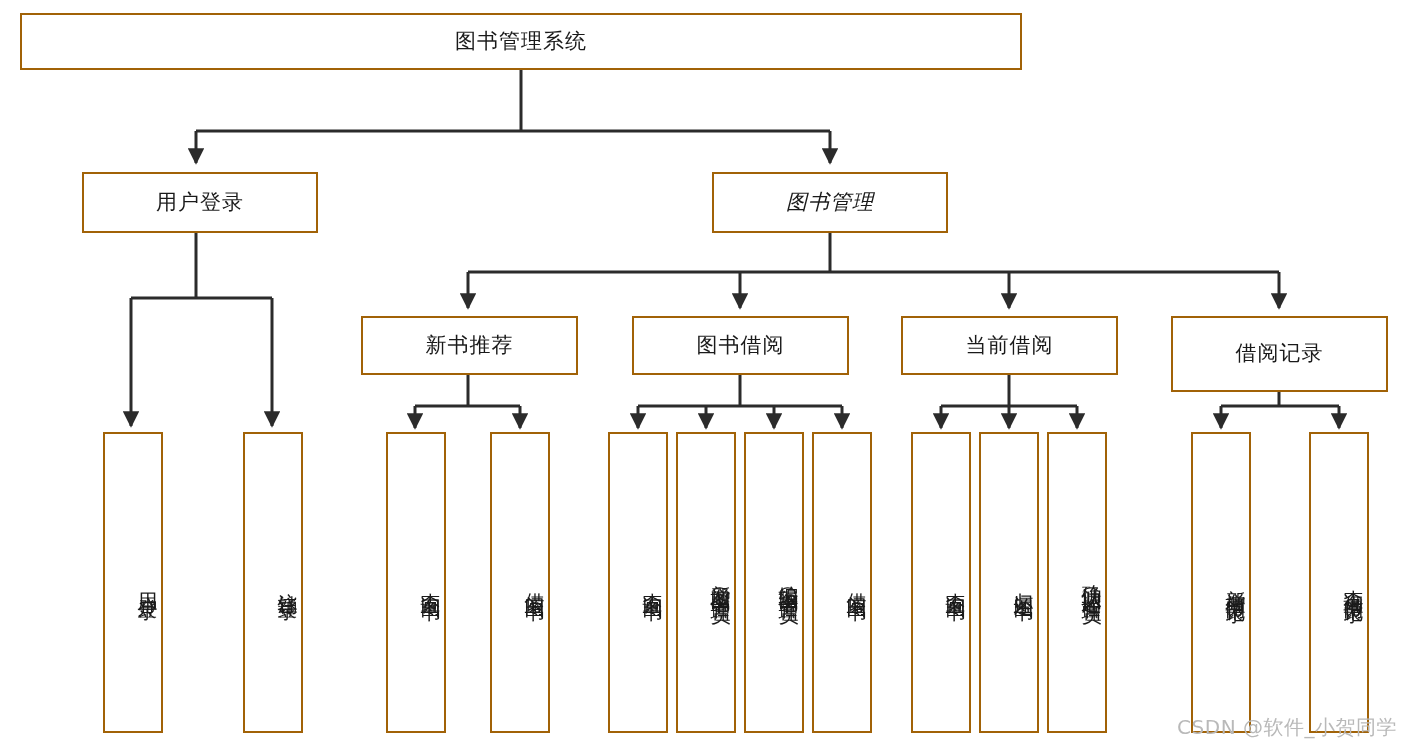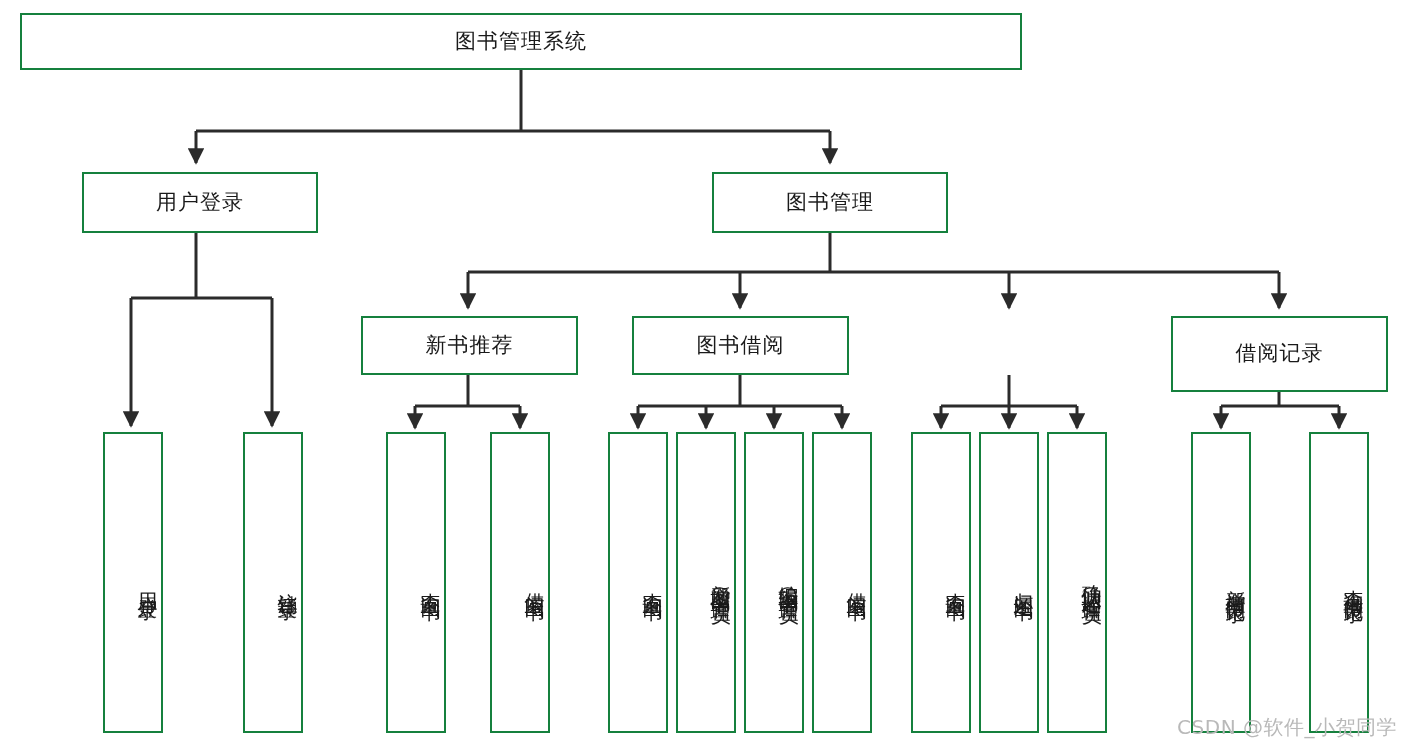--- a/index.html
+++ b/index.html
@@ -21,21 +21,21 @@
   #diagram-svg {
     position: absolute;
     left: 0;
     top: 0;
     width: 1405px;
     height: 747px;
   }
   .node {
     position: absolute;
     box-sizing: border-box;
-    border: 2px solid #15803d;
+    border: 2px solid #a16207;
     background: #ffffff;
     display: flex;
     align-items: center;
     justify-content: center;
     color: #1a1a1a;
   }
   .node.horiz {
     font-size: 21px;
     letter-spacing: 1px;
     line-height: 1.2;
@@ -126,30 +126,33 @@
     </g>
   </svg>
 
   <div class="node horiz" style="left:20px; top:13px; width:1002px; height:57px;">
     <span class="node-label">图书管理系统</span>
   </div>
 
   <div class="node horiz" style="left:82px; top:172px; width:236px; height:61px;">
     <span class="node-label">用户登录</span>
   </div>
-  <div class="node horiz" style="left:712px; top:172px; width:236px; height:61px;">
+  <div class="node horiz" style="left:712px; top:172px; width:236px; height:61px;font-style:italic;">
     <span class="node-label">图书管理</span>
   </div>
 
   <div class="node horiz" style="left:361px; top:316px; width:217px; height:59px;justify-content:center;">
     <span class="node-label">新书推荐</span>
   </div>
   <div class="node horiz" style="left:632px; top:316px; width:217px; height:59px;">
     <span class="node-label">图书借阅</span>
   </div>
+  <div class="node horiz" style="left:901px; top:316px; width:217px; height:59px;">
+    <span class="node-label">当前借阅</span>
+  </div>
   <div class="node horiz" style="left:1171px; top:316px; width:217px; height:76px;">
     <span class="node-label">借阅记录</span>
   </div>
 
   <div class="node vert" style="left:103px; top:432px; width:60px; height:301px;">
     <span class="node-label">用户登录</span>
   </div>
   <div class="node vert" style="left:243px; top:432px; width:60px; height:301px;">
     <span class="node-label">注销登录</span>
   </div>

